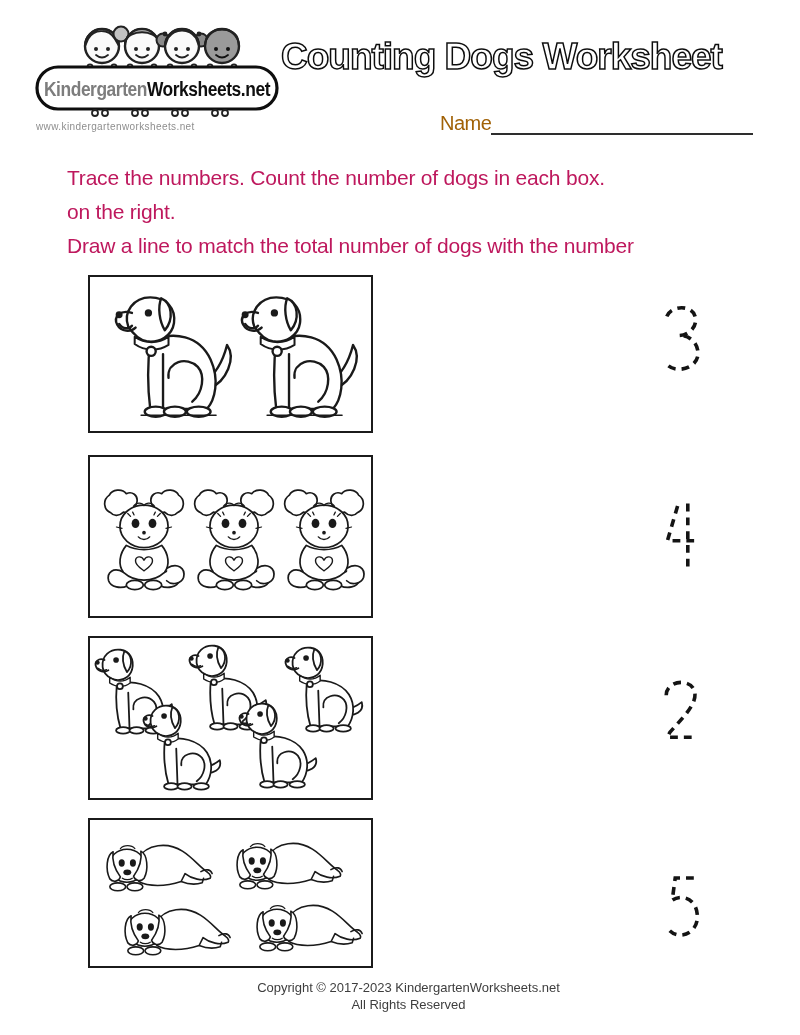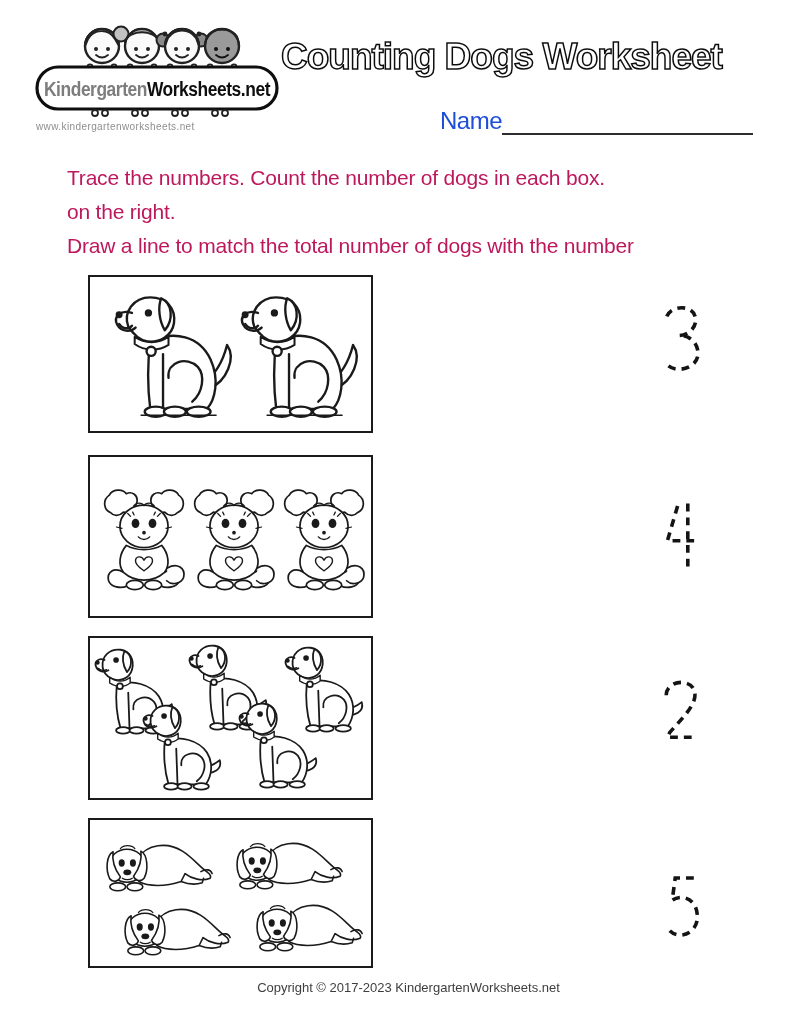--- a/index.html
+++ b/index.html
@@ -12,21 +12,21 @@
   
   .logo-wrap { position:absolute; left:32px; top:12px; width:250px;text-align:center; }
   .logo-url { position:absolute; left:36px; top:121px; font-size:10px; color:#8e8e8e; letter-spacing:.4px; }
   
   .title {
     position:absolute; left:281px; top:36px; width:490px; white-space:nowrap;
     font-size:37px; font-weight:600; letter-spacing:-1px;
     color:#0c4a6e; -webkit-text-fill-color:#fff; -webkit-text-stroke:1.5px #0d0d0d;
   }
   .name-row { position:absolute; left:440px; top:101px; width:313px; display:flex; align-items:flex-end; }
-  .name-label { font-size:24px; color:#1d4ed8; letter-spacing:-.5px; }
+  .name-label { font-size:20px; color:#a16207; letter-spacing:-.5px; }
   .name-line { flex:1; height:34px; border-bottom:2.5px solid #2e2e2e; }
   
   .instructions { position:absolute; left:54px; top:161px; width:710px;
     font-size:21px; line-height:1.62; color:#be185d; letter-spacing:-.2px;margin-left:13px; }
   
   .dog-box { position:absolute; left:88px; width:285px; border:2px solid #1b1b1b; background:#fff; }
   #box0 { top:275px; height:158px; }
   #box1 { top:455px; height:163px; }
   #box2 { top:636px; height:164px; }
   #box3 { top:818px; height:150px; }
@@ -276,15 +276,16 @@
     </svg>
   <svg class="trace-num" id="num2" viewBox="0 0 100 140">
       <path class="trace-path" d="M27,42 C27,16 73,12 75,40 C76,60 52,82 33,104 L29,112 L79,112"></path>
     </svg>
   <svg class="trace-num" id="num3" viewBox="0 0 100 140">
       <path class="trace-path" d="M73,20 L42,20 L37,57 C52,46 79,54 79,85 C79,114 44,126 29,103"></path>
     </svg>
 
   <div class="footer">
     <div>Copyright © 2017-2023 KindergartenWorksheets.net</div>
+    <div>All Rights Reserved</div>
   </div>
 
 </div>
 
 </body></html>

